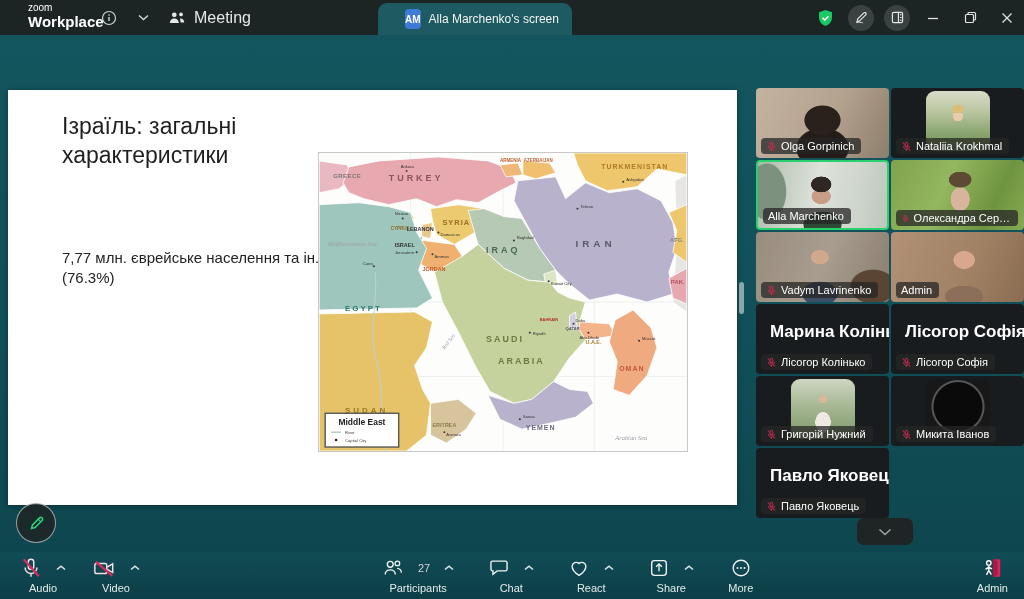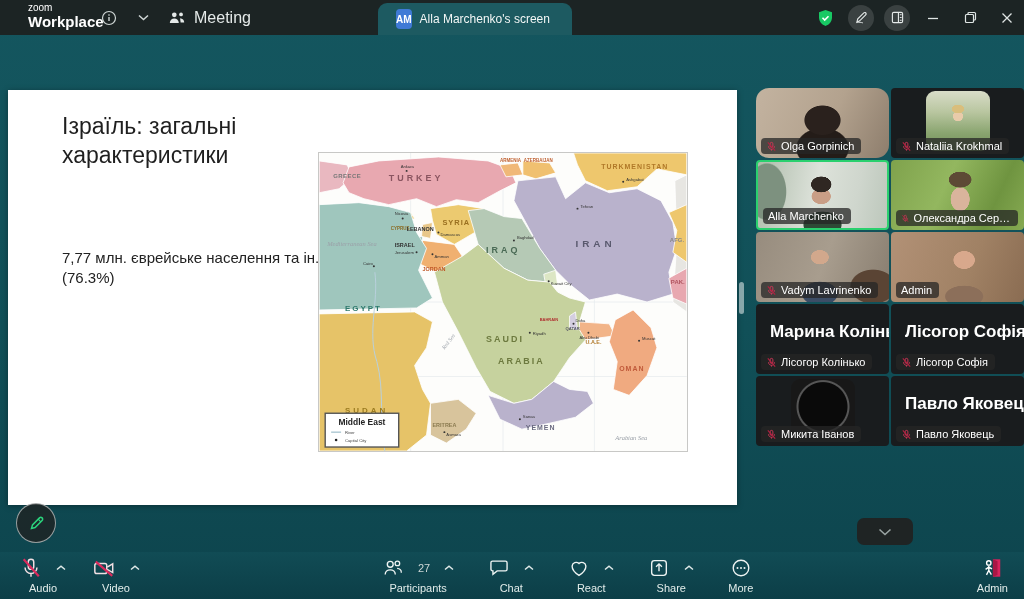--- a/index.html
+++ b/index.html
@@ -8,21 +8,21 @@
            background:linear-gradient(180deg,#14565f 0%,#115058 55%,#0d444d 100%); }
 
   
   .titlebar { position:absolute; top:0; left:0; width:1024px; height:35px; background:#1c2424; z-index:5; }
   .brand { position:absolute; left:28px; top:3px; color:#fff; line-height:1; }
   .brand .b1 { font-size:10px; font-weight:400; }
   .brand .b2 { font-size:15px; font-weight:700; margin-top:1px; }
   .tb-ic { position:absolute; top:0; height:35px; display:flex; align-items:center; justify-content:center; color:#cfd6d5; }
   .tab-meeting { position:absolute; left:168px; top:0; height:35px; display:flex; align-items:center; gap:8px; color:#e4e9e8; font-size:16px; }
   .tab-active { position:absolute; left:378px; top:3px; width:194px; height:32px; background:#1d5a61;
-                border-radius:9px 9px 0 0; display:flex; align-items:center; padding:0 18px; gap:8px; }
+                border-radius:9px 9px 0 0; display:flex; align-items:center; padding:0 27px; gap:8px; }
   .tab-active .av { width:20px; height:20px; border-radius:4px; background:#3f7ad6; color:#fff; font-size:10px;
                     display:flex; align-items:center; justify-content:center; font-weight:700; }
   .tab-active .tt { color:#f2f6f5; font-size:12px; flex:1; white-space:nowrap; }
   .circle-btn { width:26px; height:26px; border-radius:50%; background:#3a4141; display:flex; align-items:center; justify-content:center; }
   .winbtn { position:absolute; top:0; width:34px; height:35px; display:flex; align-items:center; justify-content:center; color:#dfe5e4; font-size:13px; }
 
   
   .slide { position:absolute; left:8px; top:90px; width:729px; height:415px; background:#fff;
            box-shadow:0 1px 6px rgba(0,0,0,.35); }
   .slide-title { position:absolute; left:54px; top:22px; width:270px; font-size:23px; line-height:1.28; color:#1f1f1f; }
@@ -48,21 +48,21 @@
           background:rgba(38,38,38,.75); border-radius:4px; padding:2px 7px 2px 5px;
           color:#fff; font-size:11px; max-width:122px; }
   .pill span { white-space:nowrap; overflow:hidden; text-overflow:ellipsis; }
   .bigname { position:absolute; left:14px; top:0; height:56px; display:flex; align-items:center;
              color:#fff; font-size:17px; font-weight:700; white-space:nowrap; }
   .photo { position:absolute; left:50%; top:3px; transform:translateX(-50%); width:64px; height:60px; border-radius:9px; }
 
   .bg-olga { background:
     radial-gradient(ellipse 32px 26px at 50% 46%, #2a211d 55%, transparent 58%),
     radial-gradient(ellipse 44px 34px at 50% 86%, #241c18 58%, transparent 61%),
-    linear-gradient(115deg,#c3b3a0 0%,#b3a28e 55%,#8d7d6c 100%); border-radius: 13px; }
+    linear-gradient(115deg,#c3b3a0 0%,#b3a28e 55%,#8d7d6c 100%); }
   .bg-alla { background:
     radial-gradient(ellipse 18px 14px at 49% 34%, #2f2722 55%, transparent 58%),
     radial-gradient(ellipse 16px 13px at 49% 52%, #c99e86 58%, transparent 62%),
     radial-gradient(ellipse 32px 22px at 50% 95%, #2e4a36 58%, transparent 61%),
     radial-gradient(ellipse 34px 50px at 7% 45%, #7d917f 55%, transparent 58%),
     linear-gradient(100deg,#aebcab 0%,#dde2da 45%,#cfd6cd 75%,#bcc7bb 100%); }
   .bg-oleksandra { background:
     radial-gradient(ellipse 20px 14px at 52% 28%, #5d4a35 55%, transparent 58%),
     radial-gradient(ellipse 16px 20px at 52% 56%, #d9b49c 58%, transparent 61%),
     linear-gradient(115deg,#7fa24c 0%,#93b75f 40%,#6f9440 75%,#86aa52 100%); }
@@ -426,20 +426,31 @@
       <div class="pill">
         <svg class="icon" width="11" height="11" viewBox="0 0 24 24">
             <rect x="9" y="3" width="6" height="11" rx="3" fill="none" stroke="#d4385a" stroke-width="2"></rect>
             <path d="M5.5 11.5c0 3.6 2.9 6.5 6.5 6.5s6.5-2.9 6.5-6.5M12 18v3" fill="none" stroke="#d4385a" stroke-width="2"></path>
             <line x1="4" y1="3" x2="20" y2="21" stroke="#b02040" stroke-width="2.6"></line>
           </svg>
         <span>Лісогор Софія</span>
       </div>
     </div>
 
+    <div class="tile">
+      <div class="photo ph-hryhorii"></div>
+      <div class="pill">
+        <svg class="icon" width="11" height="11" viewBox="0 0 24 24">
+            <rect x="9" y="3" width="6" height="11" rx="3" fill="none" stroke="#d4385a" stroke-width="2"></rect>
+            <path d="M5.5 11.5c0 3.6 2.9 6.5 6.5 6.5s6.5-2.9 6.5-6.5M12 18v3" fill="none" stroke="#d4385a" stroke-width="2"></path>
+            <line x1="4" y1="3" x2="20" y2="21" stroke="#b02040" stroke-width="2.6"></line>
+          </svg>
+        <span>Григорій Нужний</span>
+      </div>
+    </div>
 
     <div class="tile">
       <div class="photo ph-mykyta"></div>
       <div class="pill">
         <svg class="icon" width="11" height="11" viewBox="0 0 24 24">
             <rect x="9" y="3" width="6" height="11" rx="3" fill="none" stroke="#d4385a" stroke-width="2"></rect>
             <path d="M5.5 11.5c0 3.6 2.9 6.5 6.5 6.5s6.5-2.9 6.5-6.5M12 18v3" fill="none" stroke="#d4385a" stroke-width="2"></path>
             <line x1="4" y1="3" x2="20" y2="21" stroke="#b02040" stroke-width="2.6"></line>
           </svg>
         <span>Микита Іванов</span>

